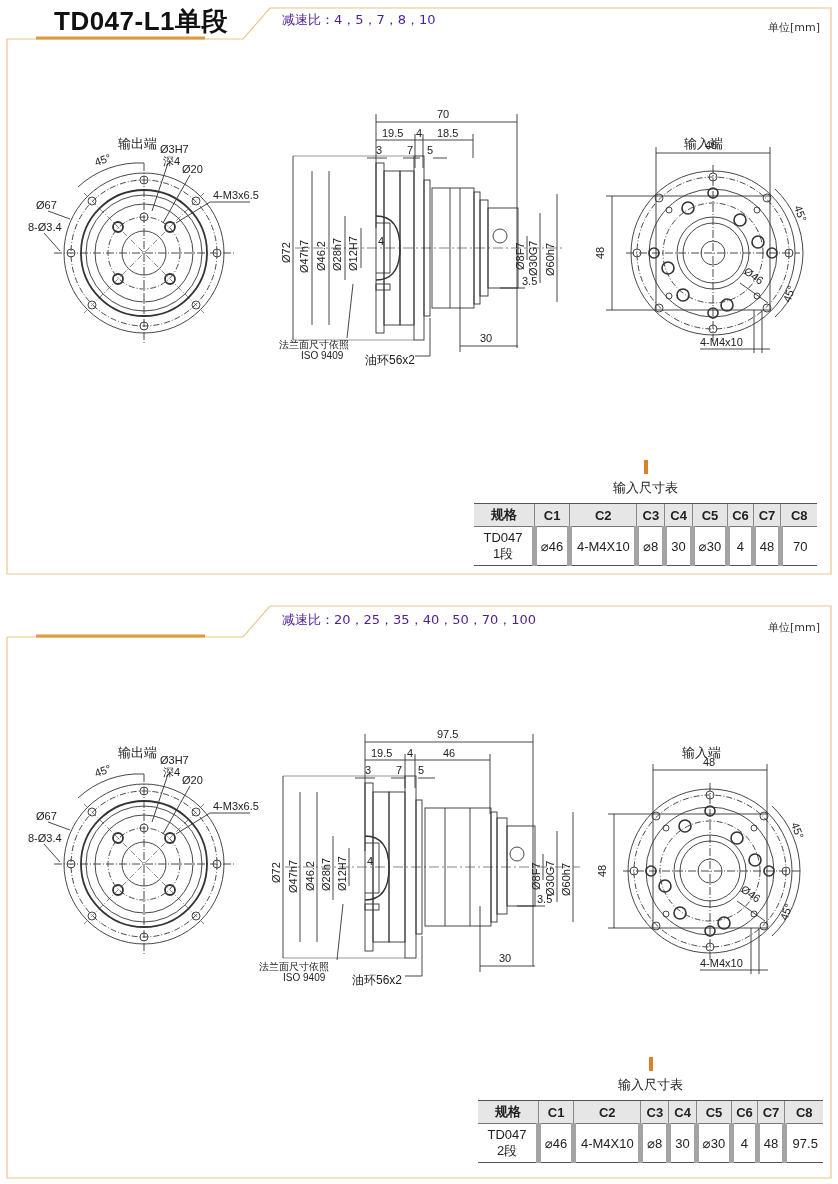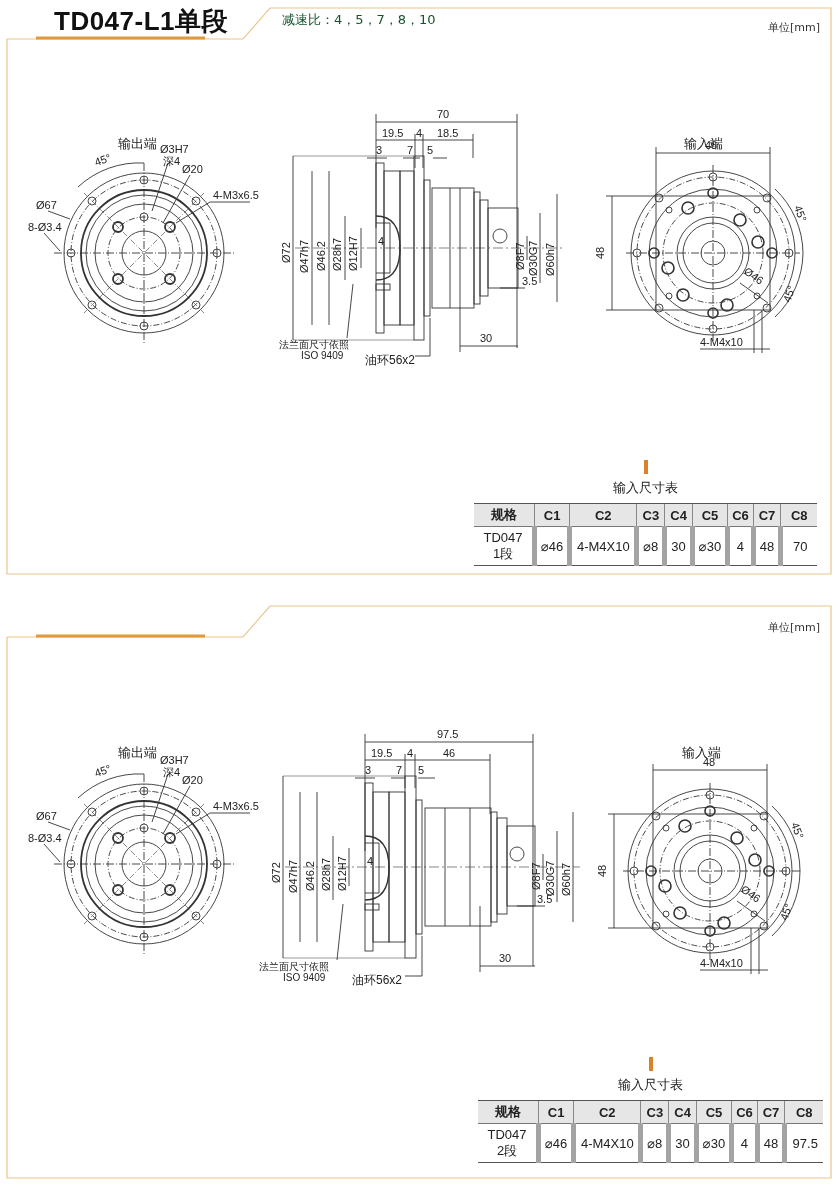--- a/index.html
+++ b/index.html
@@ -2,21 +2,21 @@
 <html><head>
 <meta charset="utf-8">
 <style>
   html,body{margin:0;padding:0;background:#fff;}
   body{width:838px;height:1184px;position:relative;overflow:hidden;font-family:"Liberation Sans","DejaVu Sans",sans-serif;color:#222;}
   .section{position:absolute;left:0;width:838px;}
   .sec1{top:0;height:578px;}
   .sec2{top:598px;height:586px;}
   .frame{position:absolute;left:0;top:0;width:838px;height:100%;}
   .title{position:absolute;left:54px;font-size:26px;font-weight:bold;color:#111;letter-spacing:0.5px;font-family:"Liberation Sans","DejaVu Sans",sans-serif;}
-  .ratio{position:absolute;left:282px;font-size:13px;color:#14532d;font-family:"DejaVu Sans",sans-serif;}
+  .ratio{position:absolute;left:282px;font-size:13px;color:#4c1d95;font-family:"DejaVu Sans",sans-serif;}
   .unit{position:absolute;right:18px;font-size:11px;color:#333;font-family:"DejaVu Sans",sans-serif;}
   .label{position:absolute;font-size:13px;color:#222;font-family:"DejaVu Sans",sans-serif;margin-top:24px;}
   svg text{font-family:"Liberation Sans","DejaVu Sans",sans-serif;fill:#222;}
   .tbl-wrap{position:absolute;}
   .tbl-title{font-size:13px;color:#222;font-family:"DejaVu Sans",sans-serif;display:flex;align-items:center;gap:5px;margin-bottom:6px;flex-direction:column;}
   .tbl-title .bar{display:inline-block;width:4px;height:14px;background:#d9822b;}
   table{border-collapse:collapse;font-size:13px;font-family:"Liberation Sans","DejaVu Sans",sans-serif;}
   th{background:#e6e6e6;font-weight:bold;padding:2px 4px;border-top:1.5px solid #555;border-bottom:1px solid #777;border-left:1px solid #888;height:17px;}
   th:first-child{border-left:none;}
   td{padding:2px 4px;text-align:center;border-left:5px solid #a3a3a3;border-bottom:1.5px solid #555;height:34px;}
@@ -244,20 +244,21 @@
     </tbody>
       </table>
   </div>
 </div>
 
 <div class="section sec2">
   <svg class="frame" width="838" height="586">
     <polyline points="7,39 7,580 831,580 831,8 270,8 243,39 7,39" fill="none" stroke="#ecc58c" stroke-width="1.2"></polyline>
     <line x1="36" y1="38" x2="205" y2="38" stroke="#e09a3e" stroke-width="3"></line>
   </svg>
+  <div class="ratio" style="top:13px;">减速比：20，25，35，40，50，70，100</div>
   <div class="unit" style="top:22px;">单位[mm]</div>
 
   <div class="label" style="left:118px;top:122px;">输出端</div>
   <svg style="position:absolute;left:20px;top:148px;" width="250" height="210">
     <g fill="none" stroke="#333" stroke-width="0.9">
       <circle cx="124" cy="118" r="80"></circle>
       <circle cx="124" cy="118" r="73" stroke-dasharray="6,2,1,2"></circle>
       <circle cx="124" cy="118" r="63" stroke-width="1.8"></circle>
       <circle cx="124" cy="118" r="58"></circle>
       <circle cx="124" cy="118" r="49"></circle>

